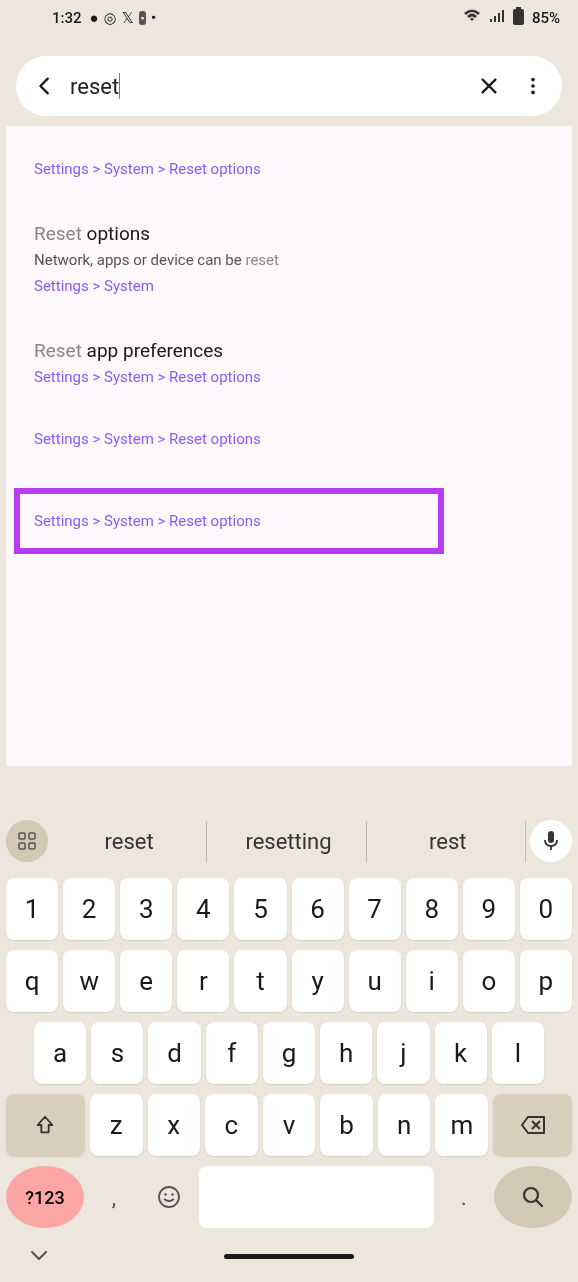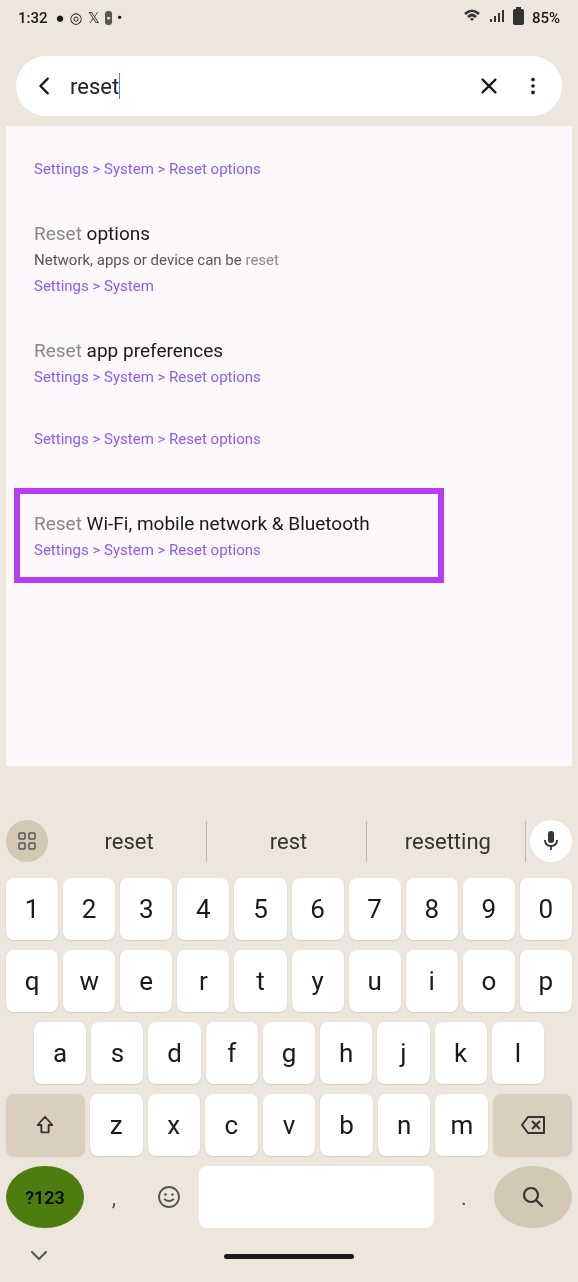--- a/index.html
+++ b/index.html
@@ -13,20 +13,21 @@
     }
     .status-bar {
       height: 36px;
       display: flex;
       justify-content: space-between;
       align-items: center;
       padding: 0 18px;
       font-size: 15px;
       font-weight: 500;
       color: #1a1a1a;
+      margin-left: 34px;
     }
     .status-left { display: flex; align-items: center; gap: 8px; }
     .status-icons { display: flex; gap: 5px; align-items: center; }
     .status-right { display: flex; align-items: center; gap: 8px; }
     .search-bar {
       margin: 20px 16px 10px;
       background: #fff;
       border-radius: 30px;
       height: 60px;
       display: flex;
@@ -148,21 +149,21 @@
     }
     .kb-key-wide { flex: 1.5; }
     .kb-bottom-row {
       display: flex;
       gap: 5px;
       margin-bottom: 8px;
     }
     .kb-symbols {
       width: 78px;
       height: 62px;
-      background: #4d7c0f;
+      background: #fca5a5;
       border-radius: 50%;
       display: flex;
       align-items: center;
       justify-content: center;
       font-size: 18px;
       font-weight: 500;
     }
     .kb-search {
       width: 78px;
       height: 62px;
@@ -286,38 +287,37 @@
   <div class="result-item">
     <div class="result-title"><span class="query-match">Reset</span><span> app preferences</span></div>
     <div class="result-path">Settings &gt; System &gt; Reset options</div>
   </div>
 
   <div class="result-item">
     <div class="result-path">Settings &gt; System &gt; Reset options</div>
   </div>
 
   <div class="result-item highlighted">
-    <div class="result-title"><span class="query-match">Reset</span><span> Wi-Fi, mobile network &amp; Bluetooth</span></div>
     <div class="result-path">Settings &gt; System &gt; Reset options</div>
   </div>
 </div>
 
 <div class="keyboard">
   <div class="kb-suggestions">
     <div class="kb-sug-btn">
       <svg width="20" height="20" viewBox="0 0 20 20">
           <rect x="2" y="2" width="6" height="6" rx="1" fill="none" stroke="#555" stroke-width="1.5"></rect>
           <rect x="12" y="2" width="6" height="6" rx="1" fill="none" stroke="#555" stroke-width="1.5"></rect>
           <rect x="2" y="12" width="6" height="6" rx="1" fill="none" stroke="#555" stroke-width="1.5"></rect>
           <rect x="12" y="12" width="6" height="6" rx="1" fill="none" stroke="#555" stroke-width="1.5"></rect>
         </svg>
     </div>
     <div class="kb-suggestion">reset</div>
+    <div class="kb-suggestion">resetting</div>
     <div class="kb-suggestion">rest</div>
-    <div class="kb-suggestion">resetting</div>
     <div class="kb-sug-mic">
       <svg width="18" height="22" viewBox="0 0 18 22">
           <rect x="6" y="1" width="6" height="12" rx="3" fill="#333"></rect>
           <path d="M3 10 Q3 16 9 16 Q15 16 15 10" stroke="#333" stroke-width="1.8" fill="none"></path>
           <line x1="9" y1="16" x2="9" y2="20" stroke="#333" stroke-width="1.8"></line>
         </svg>
     </div>
   </div>
 
   <div class="kb-row">

